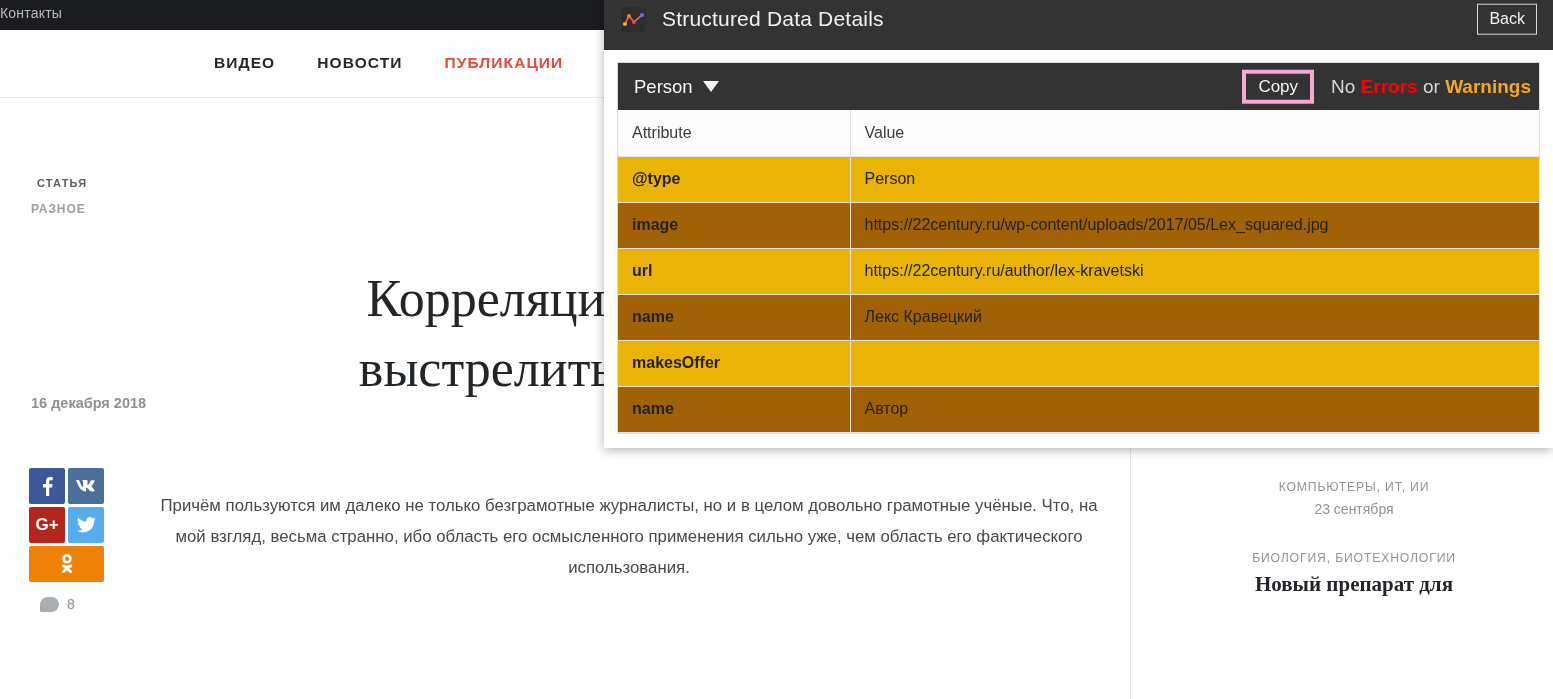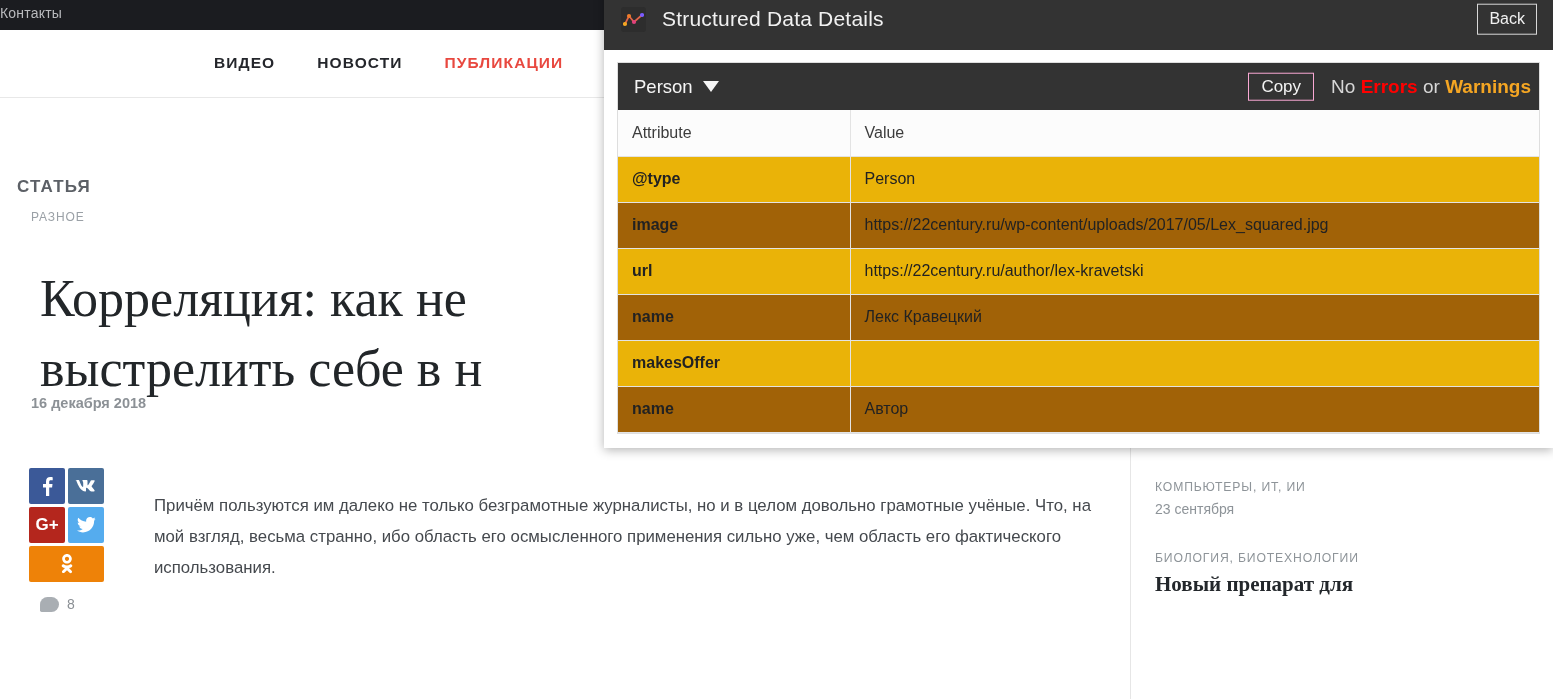--- a/index.html
+++ b/index.html
@@ -8,20 +8,21 @@
     width: 1553px; height: 699px;
     overflow: hidden;
     background: #ffffff;
     font-family: "Liberation Sans", sans-serif;
   }
 
   
   #page {
     position: absolute; inset: 0;
     background: #ffffff;
+    text-align: center;
   }
 
   .topbar {
     position: absolute; top: 0; left: 0; width: 1553px; height: 30px;
     background: #1b1c20;
   }
   .topbar-link {
     position: absolute; left: 0px; top: 5px;
     color: #b9babd; font-size: 14px; letter-spacing: .2px;
   }
@@ -37,27 +38,27 @@
     font-size: 15.5px; font-weight: bold; letter-spacing: 1.1px;
   }
   .nav-item { color: #24262b; white-space: nowrap; }
   .nav-item.active { color: #e8483f; }
 
   .article {
     position: absolute; left: 0px; top: 99px; width: 1130px; height: 600px;
     background: #fff;
   }
   .kicker {
-    position: absolute; left: 17px; top: 78px;
-    font-size: 17px; font-weight: bold; letter-spacing: 1.2px;
+    position: absolute; left: 37px; top: 78px;
+    font-size: 11px; font-weight: bold; letter-spacing: 1.2px;
     color: #5c6066;
   }
   .rubric {
-    position: absolute; left: 31px; top: 111px;
-    font-size: 12px; letter-spacing: .9px; color: #9aa0a6;
+    position: absolute; left: 31px; top: 103px;
+    font-size: 12px; letter-spacing: .9px; color: #9aa0a6; font-weight: bold;
   }
   .headline {
     position: absolute; left: 29px; top: 130px; width: 1080px;
     font-family: "Liberation Serif", serif;
     font-size: 52px; line-height: 1.35;
     color: #222629; font-weight: normal;
     white-space: nowrap;
     margin-left: 11px;
   }
   .pubdate {
@@ -175,21 +176,21 @@
     width: 0; height: 0;
     border-left: 8px solid transparent; border-right: 8px solid transparent;
     border-top: 11px solid #f5f5f5;
     display: inline-block;
   }
   .sd-right {
     position: absolute; right: 8px; top: 50%; transform: translateY(-50%);
     display: flex; align-items: center; gap: 17px;
   }
   .sd-copy {
-    border: 1px solid #f9a8d4; background: transparent;
+    border: 4px solid #f9a8d4; background: transparent;
     color: #f3f3f3; font-size: 17px; padding: 3px 12px 4px;
     line-height: 1.15;
   }
   .sd-status { font-size: 19px; white-space: nowrap; }
   .st-no, .st-or { color: #d7d7d7; }
   .st-err { color: #ff0000; font-weight: bold; }
   .st-warn { color: #f5a623; font-weight: bold; }
 
   table.sd-table {
     width: 100%; border-collapse: collapse;

